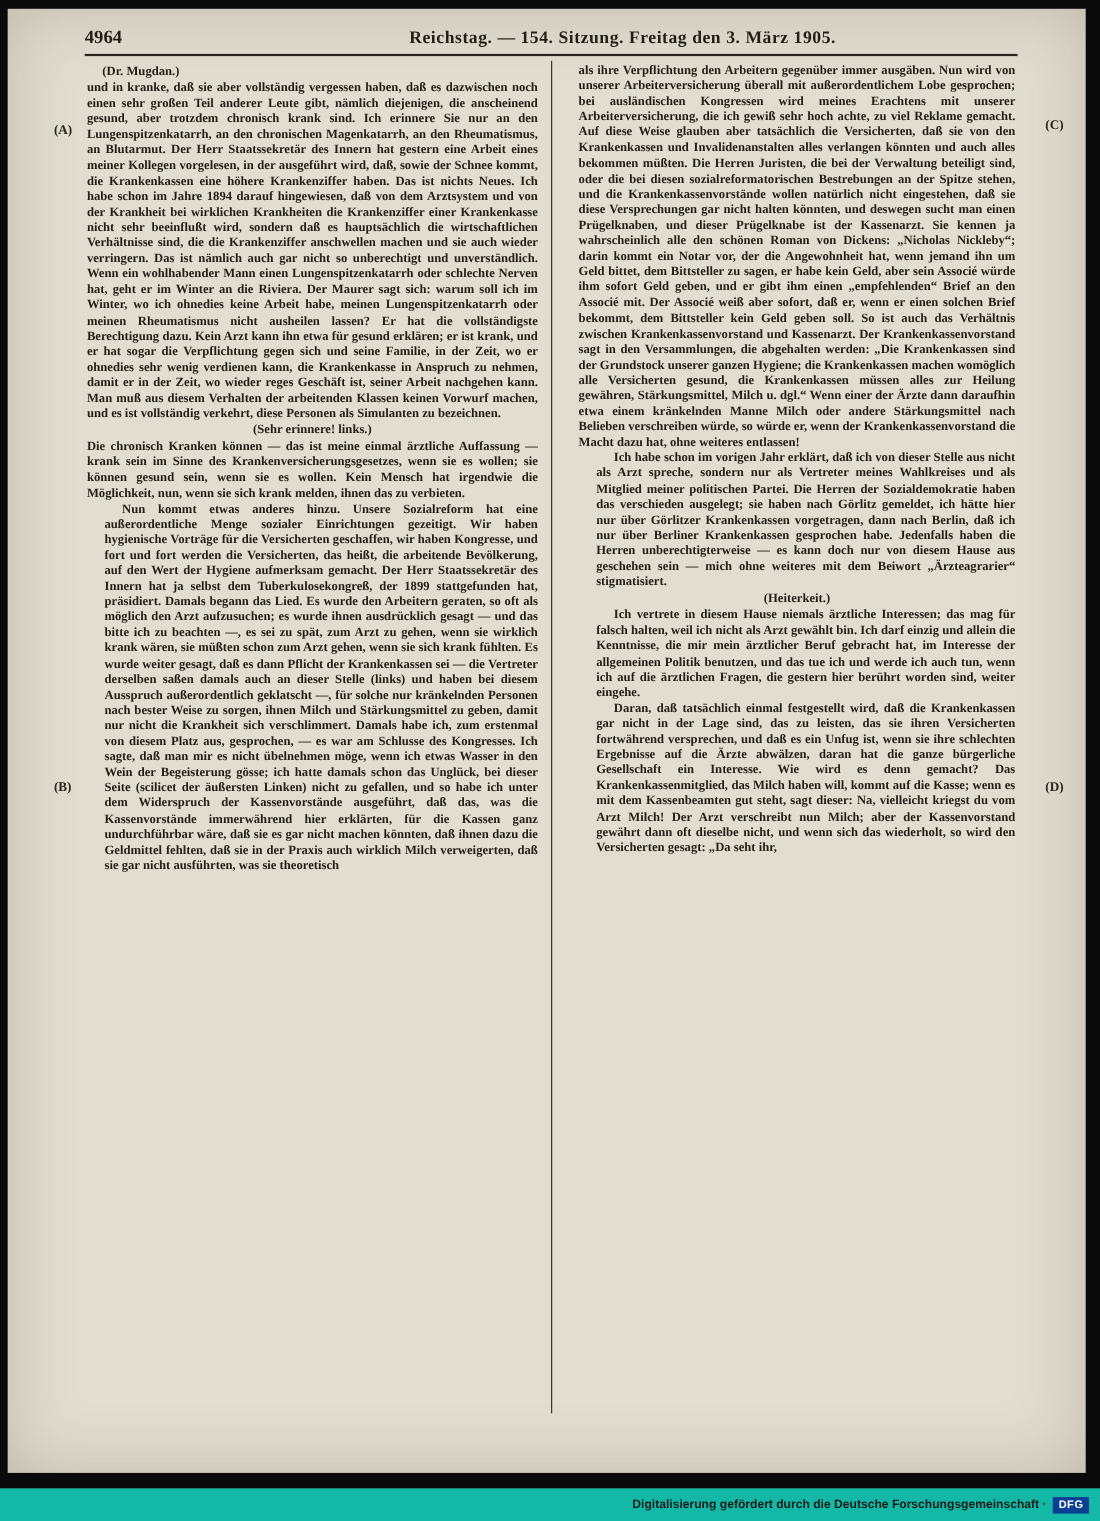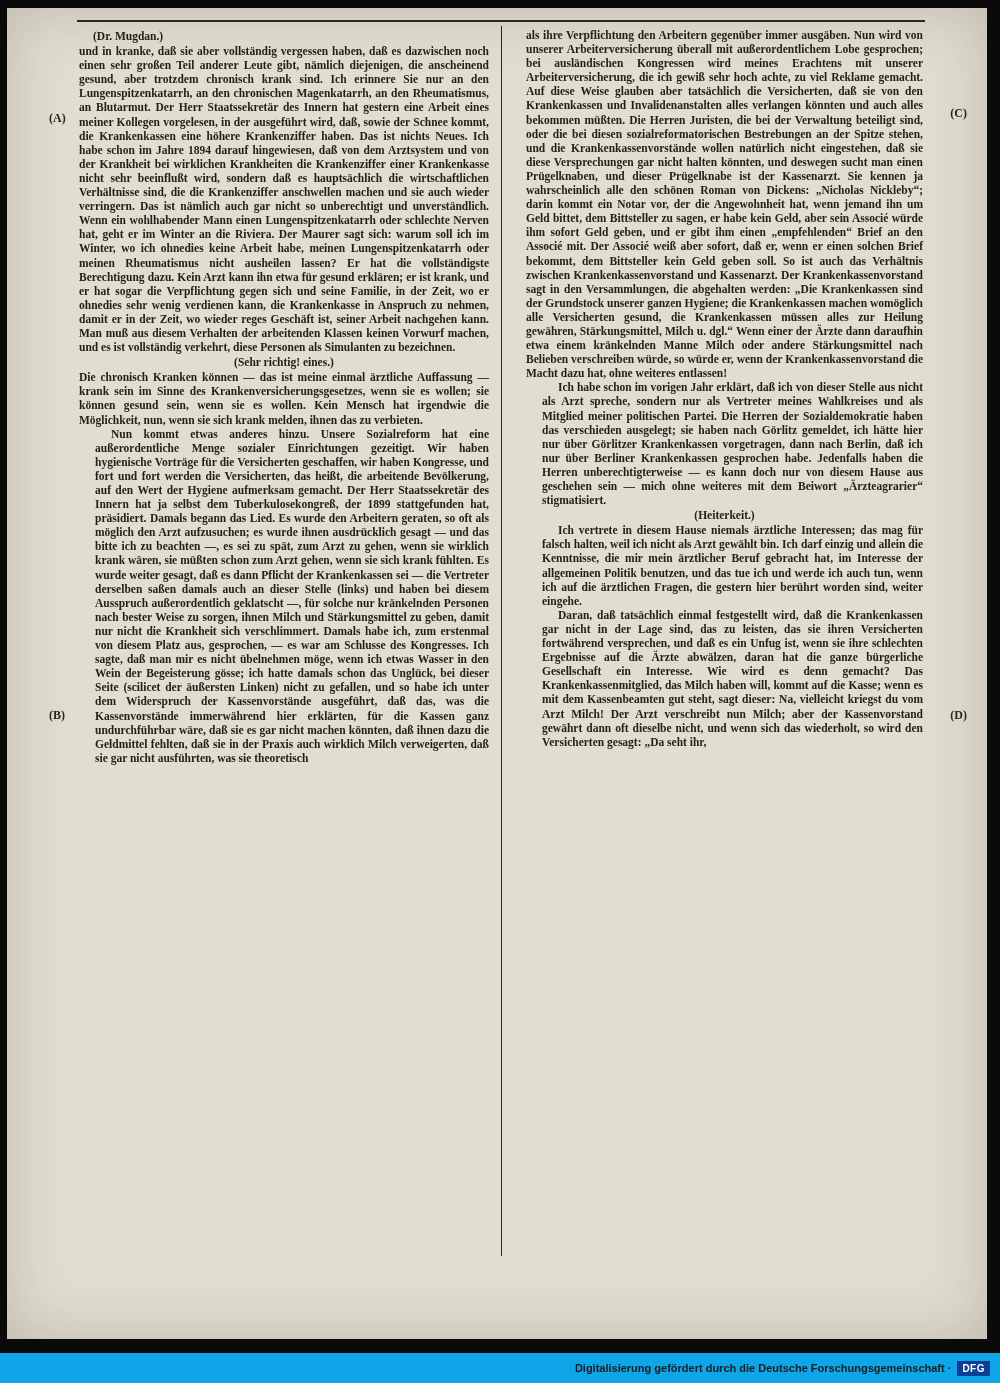--- a/index.html
+++ b/index.html
@@ -69,21 +69,21 @@
     color:#2a261d;
     font-family:"Liberation Serif", serif;
   }
   .marker-a{left:42px; top:103px;}
   .marker-b{left:42px; top:700px;}
   .marker-c{right:20px; top:98px;}
   .marker-d{right:20px; top:700px;}
   .footer-strip{
     position:absolute;
     left:0; right:0; bottom:0; height:30px;
-    background:#0ea5e9;
+    background:#14b8a6;
     display:flex; align-items:center; justify-content:flex-end;
     gap:6px;
     padding-right:10px;
     box-sizing:border-box;
   }
   .footer-credit{
     font-family:"Liberation Sans", sans-serif;
     font-size:11px; font-weight:bold; color:#1c1c1c;
   }
   .dfg-logo{
@@ -94,28 +94,32 @@
     padding:2px 5px;
     letter-spacing:.5px;
   }
 </style>
 </head>
 <body>
 
 <div class="scan-page">
   <div class="page-inner">
 
+    <div class="page-header">
+      <div class="page-number">4964</div>
+      <div class="header-title">Reichstag. — 154. Sitzung.   Freitag den 3. März 1905.</div>
+    </div>
     <hr class="header-rule">
 
     <div class="columns">
 
       <div class="column left">
         <p class="speaker-note">(Dr. Mugdan.)</p>
         <p class="para">und in kranke, daß sie aber vollständig vergessen haben, daß es dazwischen noch einen sehr großen Teil anderer Leute gibt, nämlich diejenigen, die anscheinend gesund, aber trotzdem chronisch krank sind. Ich erinnere Sie nur an den Lungenspitzenkatarrh, an den chronischen Magenkatarrh, an den Rheumatismus, an Blutarmut. Der Herr Staatssekretär des Innern hat gestern eine Arbeit eines meiner Kollegen vorgelesen, in der ausgeführt wird, daß, sowie der Schnee kommt, die Krankenkassen eine höhere Krankenziffer haben. Das ist nichts Neues. Ich habe schon im Jahre 1894 darauf hingewiesen, daß von dem Arztsystem und von der Krankheit bei wirklichen Krankheiten die Krankenziffer einer Krankenkasse nicht sehr beeinflußt wird, sondern daß es hauptsächlich die wirtschaftlichen Verhältnisse sind, die die Krankenziffer anschwellen machen und sie auch wieder verringern. Das ist nämlich auch gar nicht so unberechtigt und unverständlich. Wenn ein wohlhabender Mann einen Lungenspitzenkatarrh oder schlechte Nerven hat, geht er im Winter an die Riviera. Der Maurer sagt sich: warum soll ich im Winter, wo ich ohnedies keine Arbeit habe, meinen Lungenspitzenkatarrh oder meinen Rheumatismus nicht ausheilen lassen? Er hat die vollständigste Berechtigung dazu. Kein Arzt kann ihn etwa für gesund erklären; er ist krank, und er hat sogar die Verpflichtung gegen sich und seine Familie, in der Zeit, wo er ohnedies sehr wenig verdienen kann, die Krankenkasse in Anspruch zu nehmen, damit er in der Zeit, wo wieder reges Geschäft ist, seiner Arbeit nachgehen kann. Man muß aus diesem Verhalten der arbeitenden Klassen keinen Vorwurf machen, und es ist vollständig verkehrt, diese Personen als Simulanten zu bezeichnen.</p>
-        <p class="stage">(Sehr richtig! eines.)</p>
+        <p class="stage">(Sehr erinnere! links.)</p>
         <p class="para">Die chronisch Kranken können — das ist meine einmal ärztliche Auffassung — krank sein im Sinne des Krankenversicherungsgesetzes, wenn sie es wollen; sie können gesund sein, wenn sie es wollen. Kein Mensch hat irgendwie die Möglichkeit, nun, wenn sie sich krank melden, ihnen das zu verbieten.</p>
         <p class="para indent">Nun kommt etwas anderes hinzu. Unsere Sozialreform hat eine außerordentliche Menge sozialer Einrichtungen gezeitigt. Wir haben hygienische Vorträge für die Versicherten geschaffen, wir haben Kongresse, und fort und fort werden die Versicherten, das heißt, die arbeitende Bevölkerung, auf den Wert der Hygiene aufmerksam gemacht. Der Herr Staatssekretär des Innern hat ja selbst dem Tuberkulosekongreß, der 1899 stattgefunden hat, präsidiert. Damals begann das Lied. Es wurde den Arbeitern geraten, so oft als möglich den Arzt aufzusuchen; es wurde ihnen ausdrücklich gesagt — und das bitte ich zu beachten —, es sei zu spät, zum Arzt zu gehen, wenn sie wirklich krank wären, sie müßten schon zum Arzt gehen, wenn sie sich krank fühlten. Es wurde weiter gesagt, daß es dann Pflicht der Krankenkassen sei — die Vertreter derselben saßen damals auch an dieser Stelle (links) und haben bei diesem Ausspruch außerordentlich geklatscht —, für solche nur kränkelnden Personen nach bester Weise zu sorgen, ihnen Milch und Stärkungsmittel zu geben, damit nur nicht die Krankheit sich verschlimmert. Damals habe ich, zum erstenmal von diesem Platz aus, gesprochen, — es war am Schlusse des Kongresses. Ich sagte, daß man mir es nicht übelnehmen möge, wenn ich etwas Wasser in den Wein der Begeisterung gösse; ich hatte damals schon das Unglück, bei dieser Seite (scilicet der äußersten Linken) nicht zu gefallen, und so habe ich unter dem Widerspruch der Kassenvorstände ausgeführt, daß das, was die Kassenvorstände immerwährend hier erklärten, für die Kassen ganz undurchführbar wäre, daß sie es gar nicht machen könnten, daß ihnen dazu die Geldmittel fehlten, daß sie in der Praxis auch wirklich Milch verweigerten, daß sie gar nicht ausführten, was sie theoretisch</p>
       </div>
 
       <div class="column right">
         <p class="para">als ihre Verpflichtung den Arbeitern gegenüber immer ausgäben. Nun wird von unserer Arbeiterversicherung überall mit außerordentlichem Lobe gesprochen; bei ausländischen Kongressen wird meines Erachtens mit unserer Arbeiterversicherung, die ich gewiß sehr hoch achte, zu viel Reklame gemacht. Auf diese Weise glauben aber tatsächlich die Versicherten, daß sie von den Krankenkassen und Invalidenanstalten alles verlangen könnten und auch alles bekommen müßten. Die Herren Juristen, die bei der Verwaltung beteiligt sind, oder die bei diesen sozialreformatorischen Bestrebungen an der Spitze stehen, und die Krankenkassenvorstände wollen natürlich nicht eingestehen, daß sie diese Versprechungen gar nicht halten könnten, und deswegen sucht man einen Prügelknaben, und dieser Prügelknabe ist der Kassenarzt. Sie kennen ja wahrscheinlich alle den schönen Roman von Dickens: „Nicholas Nickleby“; darin kommt ein Notar vor, der die Angewohnheit hat, wenn jemand ihn um Geld bittet, dem Bittsteller zu sagen, er habe kein Geld, aber sein Associé würde ihm sofort Geld geben, und er gibt ihm einen „empfehlenden“ Brief an den Associé mit. Der Associé weiß aber sofort, daß er, wenn er einen solchen Brief bekommt, dem Bittsteller kein Geld geben soll. So ist auch das Verhältnis zwischen Krankenkassenvorstand und Kassenarzt. Der Krankenkassenvorstand sagt in den Versammlungen, die abgehalten werden: „Die Krankenkassen sind der Grundstock unserer ganzen Hygiene; die Krankenkassen machen womöglich alle Versicherten gesund, die Krankenkassen müssen alles zur Heilung gewähren, Stärkungsmittel, Milch u. dgl.“ Wenn einer der Ärzte dann daraufhin etwa einem kränkelnden Manne Milch oder andere Stärkungsmittel nach Belieben verschreiben würde, so würde er, wenn der Krankenkassenvorstand die Macht dazu hat, ohne weiteres entlassen!</p>
         <p class="para indent">Ich habe schon im vorigen Jahr erklärt, daß ich von dieser Stelle aus nicht als Arzt spreche, sondern nur als Vertreter meines Wahlkreises und als Mitglied meiner politischen Partei. Die Herren der Sozialdemokratie haben das verschieden ausgelegt; sie haben nach Görlitz gemeldet, ich hätte hier nur über Görlitzer Krankenkassen vorgetragen, dann nach Berlin, daß ich nur über Berliner Krankenkassen gesprochen habe. Jedenfalls haben die Herren unberechtigterweise — es kann doch nur von diesem Hause aus geschehen sein — mich ohne weiteres mit dem Beiwort „Ärzteagrarier“ stigmatisiert.</p>
         <p class="stage">(Heiterkeit.)</p>
         <p class="para indent">Ich vertrete in diesem Hause niemals ärztliche Interessen; das mag für falsch halten, weil ich nicht als Arzt gewählt bin. Ich darf einzig und allein die Kenntnisse, die mir mein ärztlicher Beruf gebracht hat, im Interesse der allgemeinen Politik benutzen, und das tue ich und werde ich auch tun, wenn ich auf die ärztlichen Fragen, die gestern hier berührt worden sind, weiter eingehe.</p>
         <p class="para indent">Daran, daß tatsächlich einmal festgestellt wird, daß die Krankenkassen gar nicht in der Lage sind, das zu leisten, das sie ihren Versicherten fortwährend versprechen, und daß es ein Unfug ist, wenn sie ihre schlechten Ergebnisse auf die Ärzte abwälzen, daran hat die ganze bürgerliche Gesellschaft ein Interesse. Wie wird es denn gemacht? Das Krankenkassenmitglied, das Milch haben will, kommt auf die Kasse; wenn es mit dem Kassenbeamten gut steht, sagt dieser: Na, vielleicht kriegst du vom Arzt Milch! Der Arzt verschreibt nun Milch; aber der Kassenvorstand gewährt dann oft dieselbe nicht, und wenn sich das wiederholt, so wird den Versicherten gesagt: „Da seht ihr,</p>

